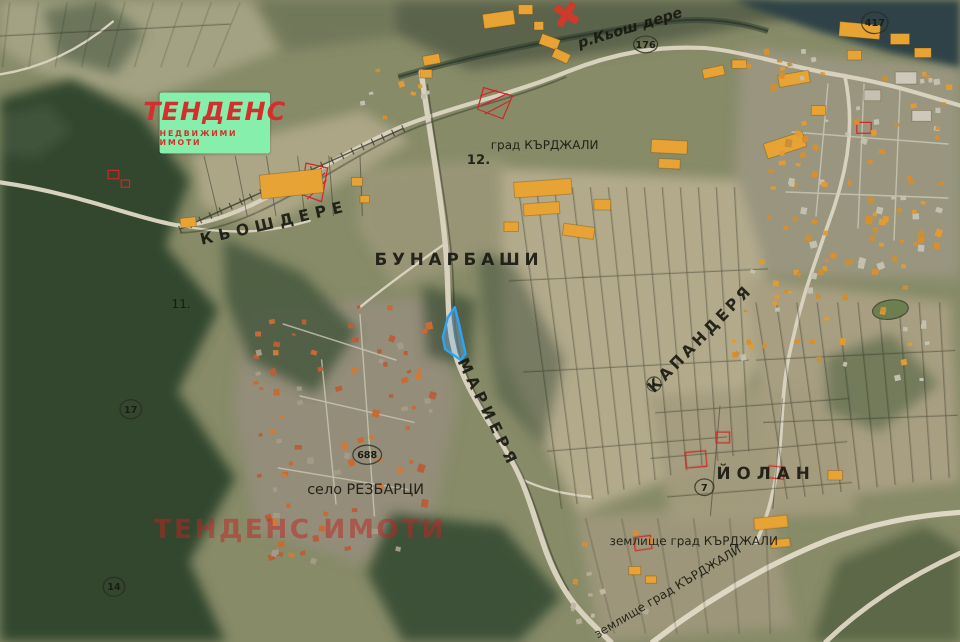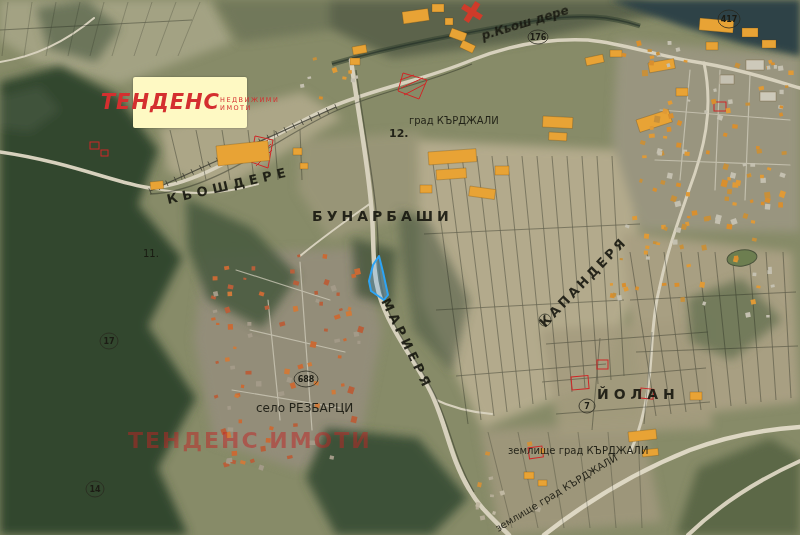--- a/index.html
+++ b/index.html
@@ -8,26 +8,26 @@
   #stage svg{position:absolute;left:0;top:0;}
   
   .lbl{font-family:"DejaVu Sans",sans-serif;fill:#17170f;opacity:.9;font-weight:600;}
   .sz13{font-size:13px;} .sz14{font-size:14px;} .sz12{font-size:12px;}
   .sz10{font-size:10px;font-weight:400;} .sz11{font-size:11px;} .sp5{letter-spacing:5px;} .sp4{letter-spacing:4px;} .sp3{letter-spacing:3px;}
   .riv{font-style:italic;font-weight:700;font-size:12px;}
   .mnum{font-size:8px;font-weight:600;fill:#1c1c14;text-anchor:middle;}
   .mell{fill:none;stroke:#2a2a20;stroke-width:1;opacity:.8;}
   .wm{font-size:22px;font-weight:700;letter-spacing:2px;fill:#c02525;opacity:.5;}
   
-  .logo{position:absolute;left:133px;top:77px;width:114px;height:51px;background:#fef9c3;
-        border-radius:2px;display:flex;align-items:center;
+  .logo{position:absolute;left:133px;top:77px;width:92px;height:51px;background:#86efac;
+        border-radius:2px;display:flex;flex-direction:column;align-items:center;
         justify-content:center;box-shadow:0 0 2px rgba(0,0,0,.35);}
   .logo-title{font-style:italic;font-weight:800;font-size:21px;color:#d42f2f;
               letter-spacing:1px;line-height:1;}
-  .logo-sub{font-size:6.5px;letter-spacing:1.5px;color:#d42f2f;font-weight:400;margin-top:3px;}
+  .logo-sub{font-size:6.5px;letter-spacing:1.5px;color:#d42f2f;font-weight:700;margin-top:3px;}
 </style>
 </head>
 <body>
 
 <div id="stage">
 <svg width="800" height="535" viewBox="0 0 800 535">
   <defs>
     <filter id="soft" x="-10%" y="-10%" width="120%" height="120%">
           <feGaussianBlur stdDeviation="5"></feGaussianBlur>
         </filter>

